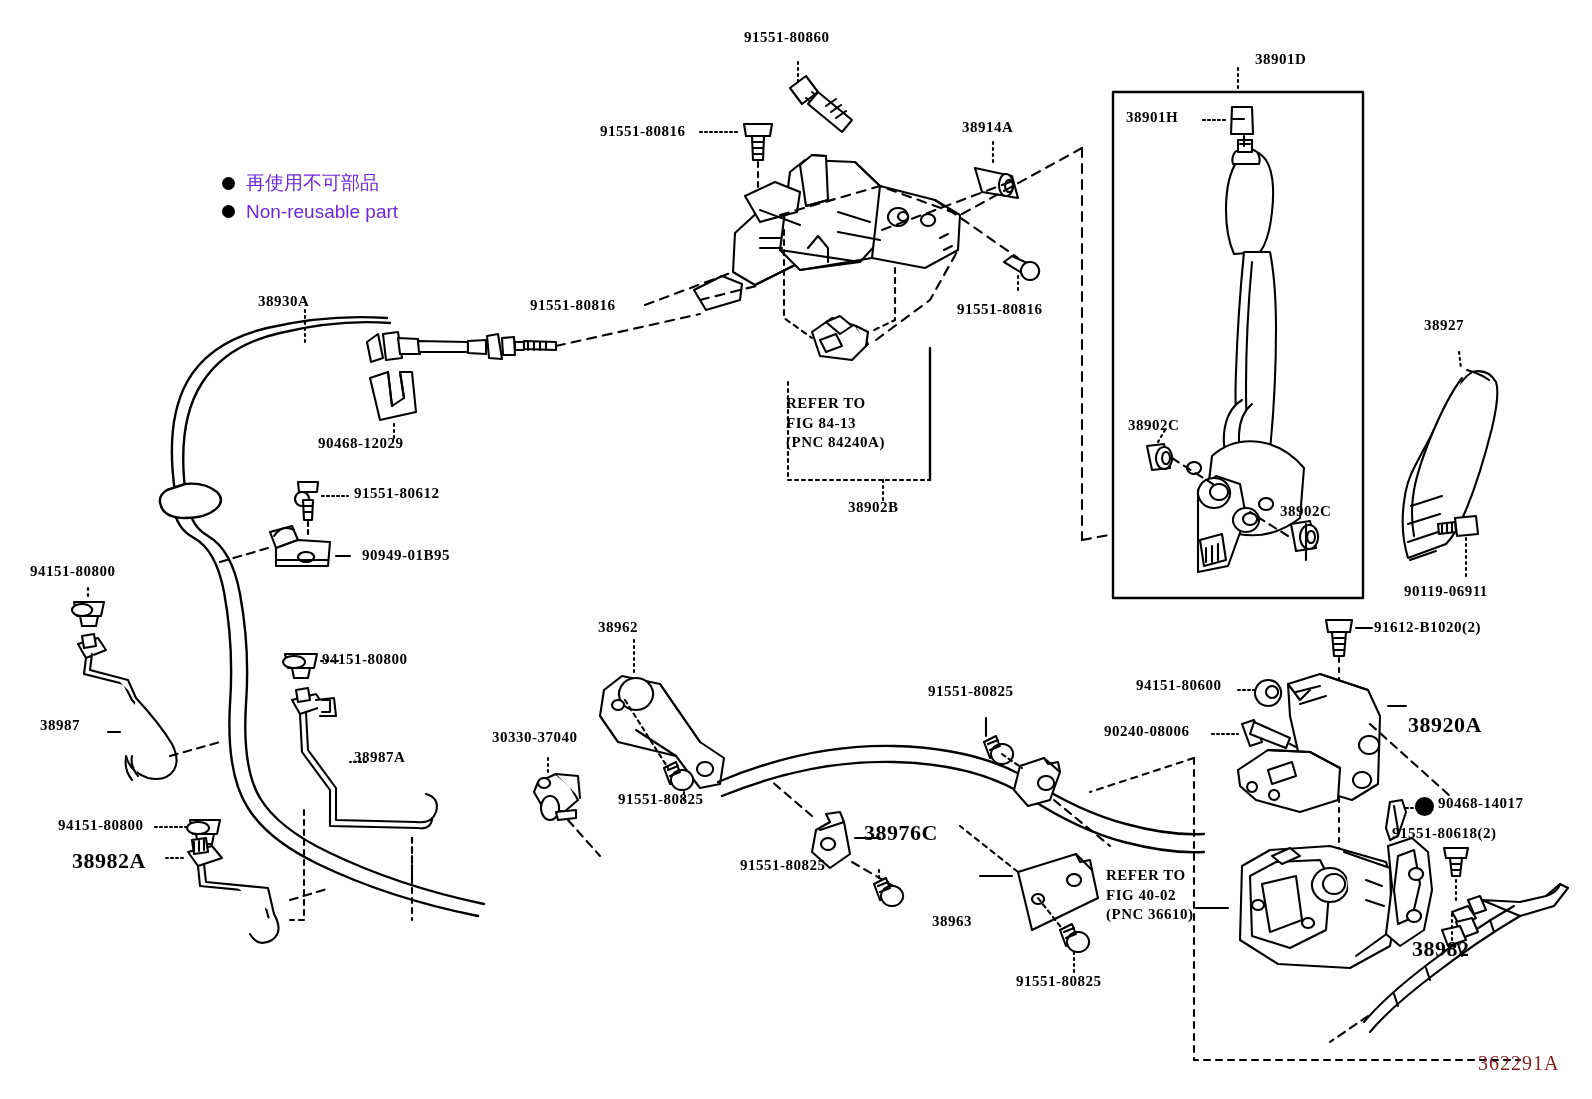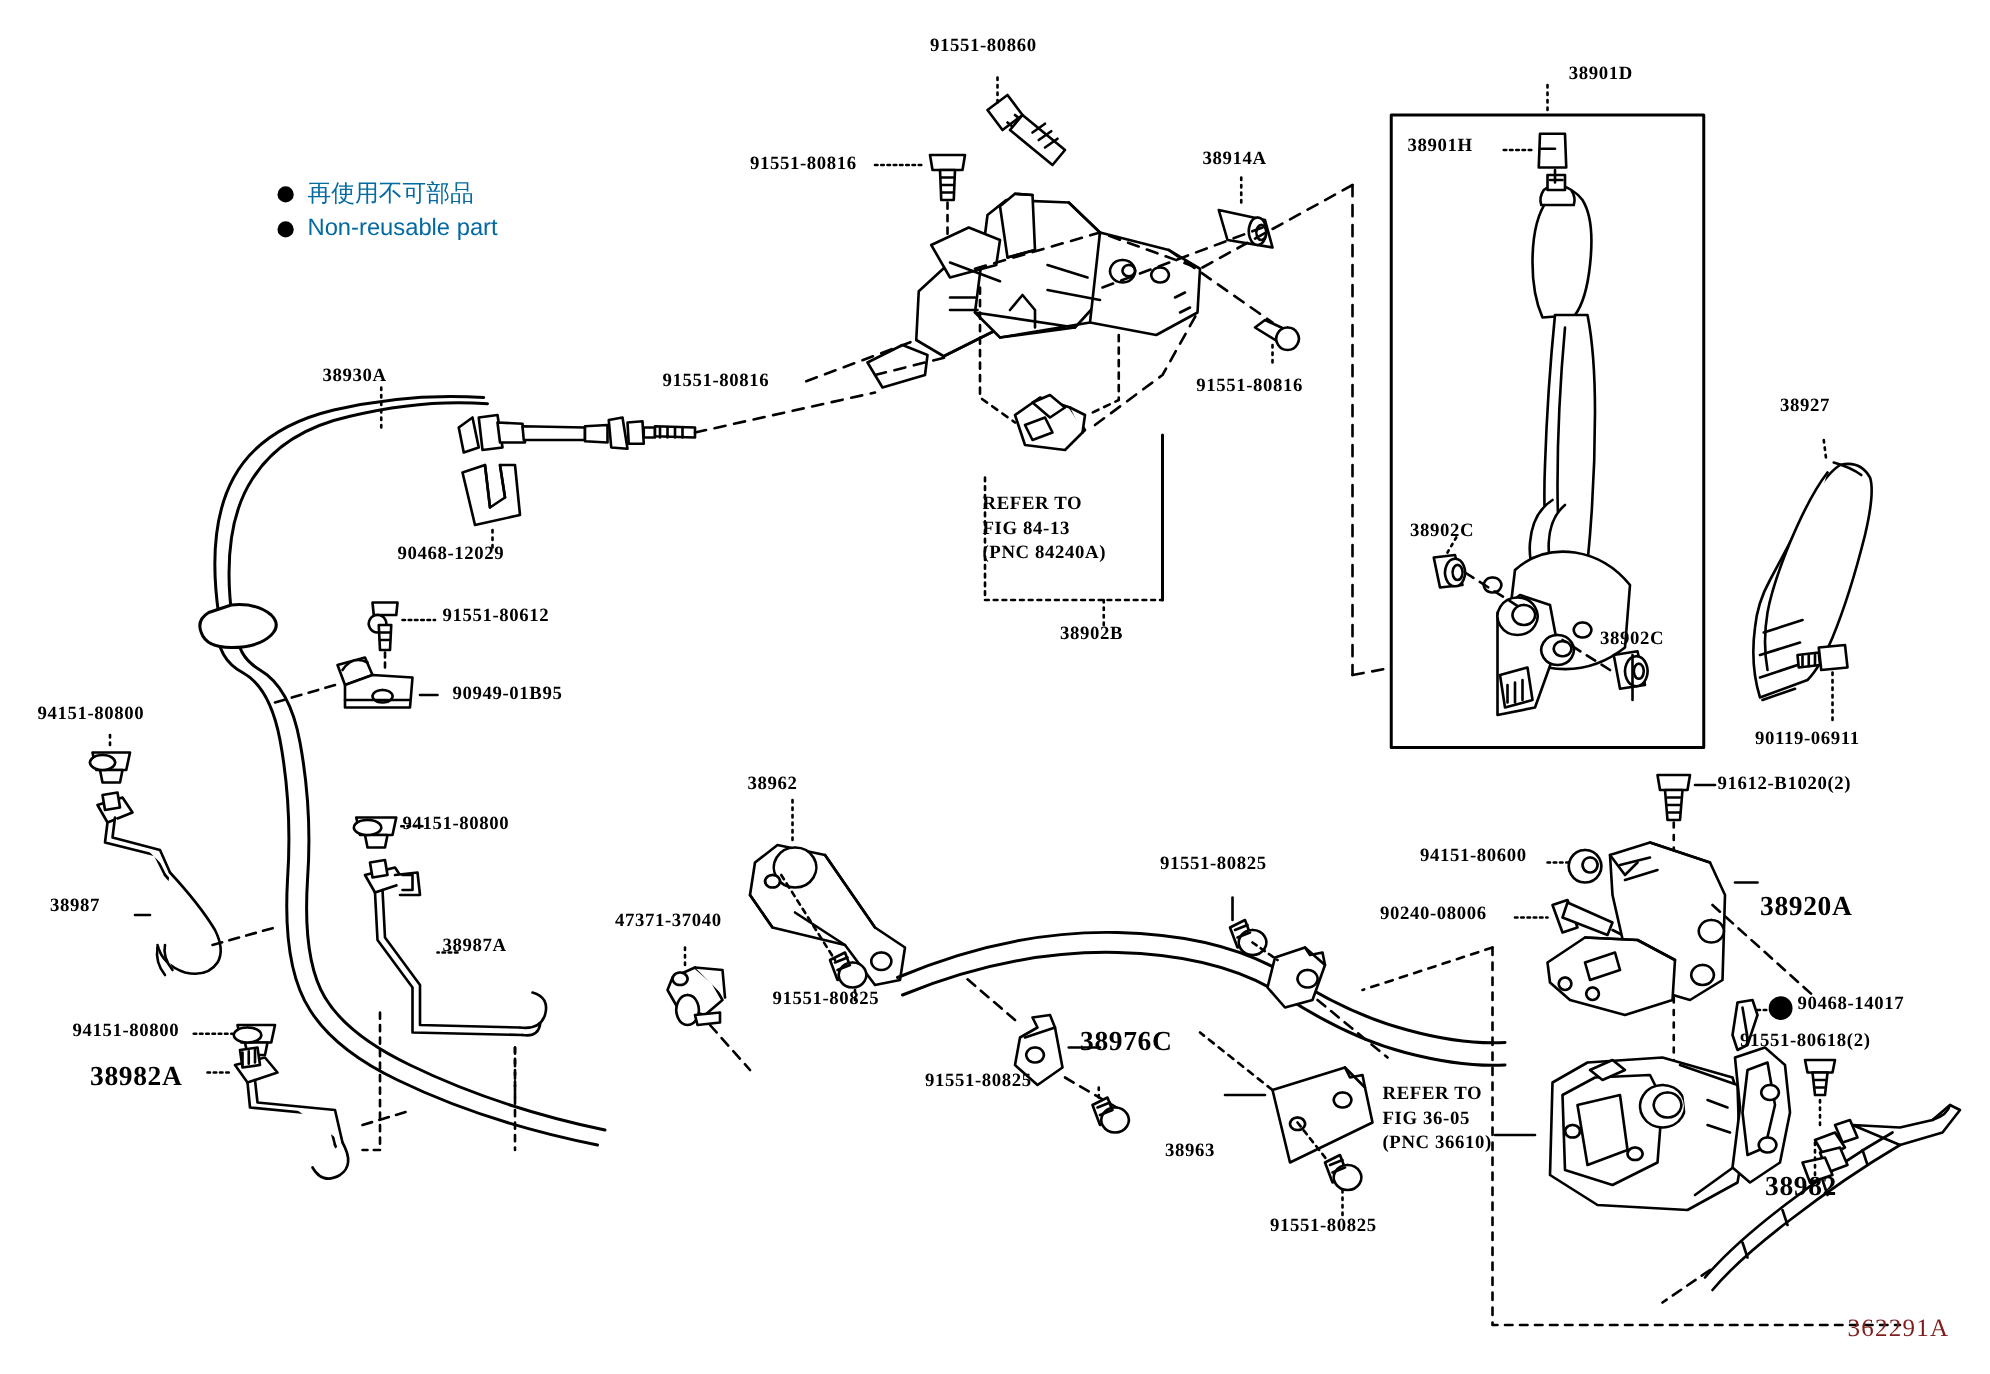--- a/index.html
+++ b/index.html
@@ -4,21 +4,21 @@
 <style>
   html,body{margin:0;padding:0;background:#ffffff;}
   body{width:1592px;height:1099px;position:relative;overflow:hidden;
        font-family:"Liberation Serif",serif;color:#000;}
   #stage{position:absolute;left:0;top:0;width:1592px;height:1099px;}
   svg.layer{position:absolute;left:0;top:0;width:1592px;height:1099px;overflow:visible;}
   .lbl{position:absolute;white-space:nowrap;font-family:"Liberation Serif",serif;
        font-size:15px;font-weight:700;letter-spacing:.5px;color:#000;line-height:1.22;}
   .lbl.big{font-size:22px;}
   .legend{position:absolute;font-family:"Liberation Sans",sans-serif;font-size:19px;
-          font-weight:400;color:#0369a1;white-space:nowrap;}
+          font-weight:400;color:#6d28d9;white-space:nowrap;margin-top:28px;}
   .legend .dot{display:inline-block;width:13px;height:13px;border-radius:50%;
                background:#000;margin-right:11px;vertical-align:middle;}
   .legend span.txt{vertical-align:middle;}
   .figno{position:absolute;font-family:"Liberation Serif",serif;font-size:20px;
          letter-spacing:1px;color:#7f1d1d;}
   .blkdot{position:absolute;width:19px;height:19px;border-radius:50%;background:#000;}
   .multi{line-height:1.30;}
 </style>
 </head>
 <body>
@@ -498,31 +498,31 @@
   <div class="lbl" style="left:362px;top:546px;text-align:right;">90949-01B95</div>
 
   <div class="lbl" style="left:30px;top:562px;">94151-80800</div>
   <div class="lbl" style="left:40px;top:716px;">38987</div>
   <div class="lbl" style="left:322px;top:650px;">94151-80800</div>
   <div class="lbl" style="left:354px;top:748px;">38987A</div>
   <div class="lbl" style="left:58px;top:816px;">94151-80800</div>
   <div class="lbl big" style="left:72px;top:848px;">38982A</div>
 
   <div class="lbl" style="left:598px;top:618px;">38962</div>
-  <div class="lbl" style="left:492px;top:728px;">47371-37040</div>
+  <div class="lbl" style="left:492px;top:728px;">30330-37040</div>
   <div class="lbl" style="left:618px;top:790px;">91551-80825</div>
   <div class="lbl big" style="left:864px;top:820px;">38976C</div>
   <div class="lbl" style="left:740px;top:856px;">91551-80825</div>
   <div class="lbl" style="left:928px;top:682px;">91551-80825</div>
   <div class="lbl" style="left:932px;top:896px;margin-top:16px;">38963</div>
   <div class="lbl" style="left:1016px;top:972px;">91551-80825</div>
 
   <div class="lbl multi" style="left:1106px;top:866px;">
     <div>REFER TO</div>
-    <div>FIG 36-05</div>
+    <div>FIG 40-02</div>
     <div>(PNC 36610)</div>
   </div>
 
   <div class="lbl" style="left:1136px;top:676px;">94151-80600</div>
   <div class="lbl" style="left:1104px;top:722px;">90240-08006</div>
   <div class="lbl big" style="left:1408px;top:712px;">38920A</div>
   <div class="lbl" style="left:1374px;top:618px;">91612-B1020(2)</div>
 
   <span class="blkdot" style="left:1415px;top:797px;"></span>
   <div class="lbl" style="left:1438px;top:794px;">90468-14017</div>

